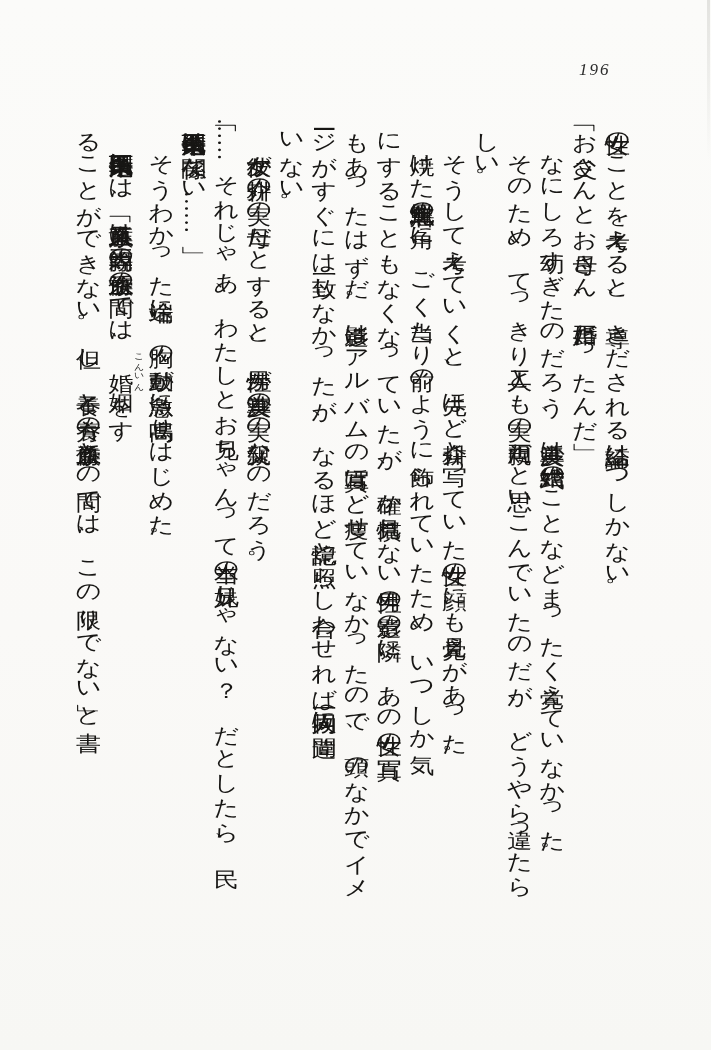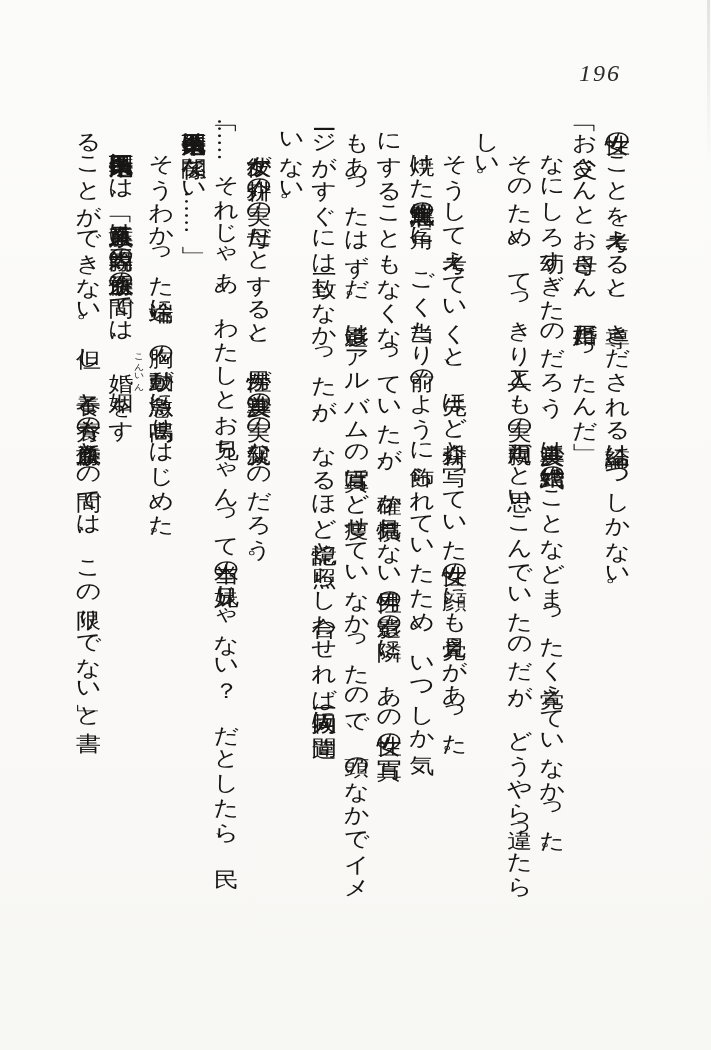--- a/index.html
+++ b/index.html
@@ -27,21 +27,21 @@
     width: 3px;
     height: 160px;
     background: linear-gradient(180deg, #d8d8d4, rgba(216,216,212,0));
     opacity: .7;
   }
   .page-number {
     position: absolute;
     top: 60px;
     left: 579px;
     font-style: italic;
-    font-size: 24px;
+    font-size: 17px;
     letter-spacing: 2px;
     color: #2b2b2b;
   }
   .text-block {
     position: absolute;
     top: 118px;
     right: 78px;
     height: 980px;
     writing-mode: vertical-rl;
     text-orientation: mixed;

